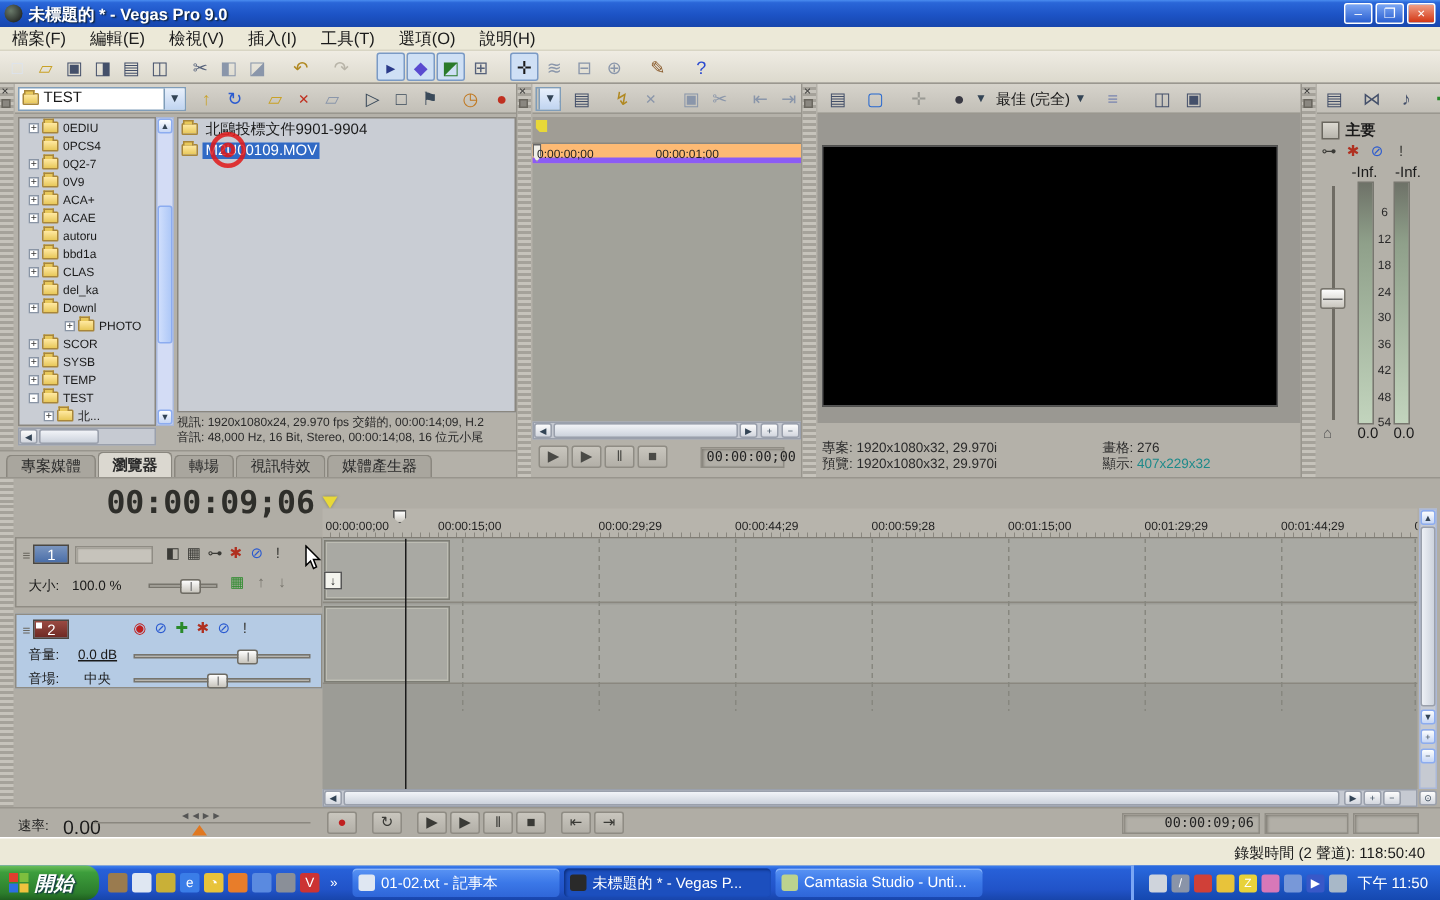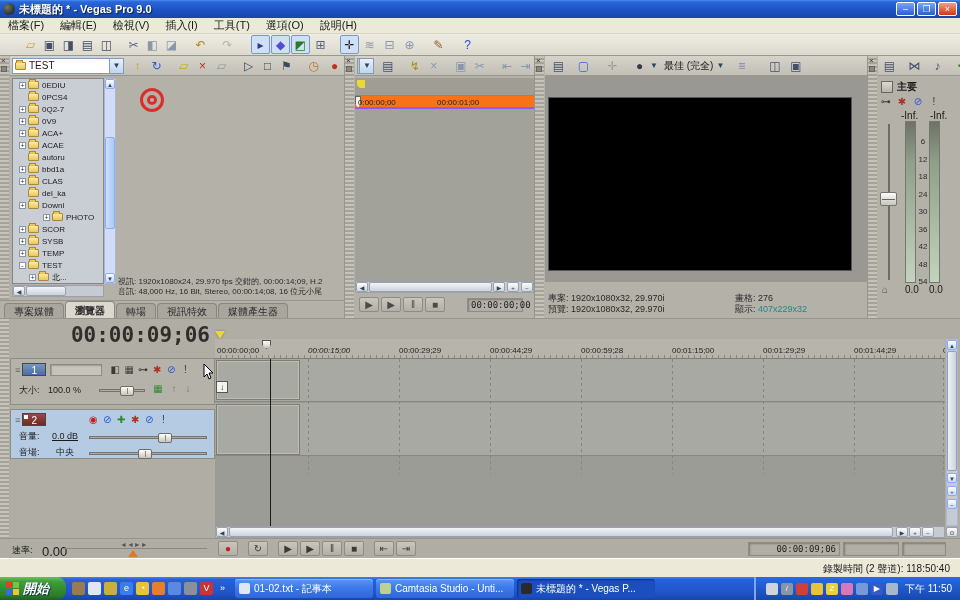--- a/index.html
+++ b/index.html
@@ -71,22 +71,22 @@
   .annot { position:absolute; border:3px solid #e01818; border-radius:50%; opacity:.85; }
   .mediainfo { position:absolute; left:118px; top:221px; width:226px; font-size:8px; color:#2a2a2a; line-height:10px; white-space:nowrap; overflow:hidden; }
   .tabs { position:absolute; left:0; bottom:0; width:345px; height:18px; background:#b4b1a9;
     display:flex; align-items:flex-end; padding-left:4px; border-top:1px solid #98958d; }
   .tab { height:15px; padding:0 9px; font-size:10px; line-height:15px; color:#2a2a2a;
     background:#a9a69e; border:1px solid #8a877f; border-bottom:none; border-radius:4px 4px 0 0; margin-right:1px; }
   .tab.active { background:#dbd8d0; font-weight:bold; height:17px; line-height:17px; }
 
   
   .trim-bar { position:absolute; left:10px; right:0; top:22px; height:18px; background:#a09d95; border-bottom:1px solid #8a877f; }
-  .trim-ruler { position:absolute; left:10px; right:0; top:40px; height:13px; background:#f97316;
-    border-bottom:2px solid #8b5cf6; font-size:8px; color:#222; }
+  .trim-ruler { position:absolute; left:10px; right:0; top:40px; height:13px; background:#fdba74;
+    border-bottom:4px solid #8b5cf6; font-size:8px; color:#222; }
   .trim-body { position:absolute; left:10px; right:0; top:53px; bottom:37px; background:#a2a29a; }
   .hscroll { position:absolute; height:12px; background:#c6cad2; border:1px solid #9aa0ac; }
   .hbtn { position:absolute; top:0; width:12px; height:10px; background:linear-gradient(#fdfdfd,#d2d6de);
     border:1px solid #9aa0ac; border-radius:2px; font-size:6px; line-height:10px; text-align:center; color:#345; }
   .hthumb { position:absolute; top:0; height:10px; background:linear-gradient(#f2f4f8,#ccd2dc);
     border:1px solid #9aa0ac; border-radius:2px; }
   .transportrow { display:flex; align-items:center; gap:2px; }
   .transbtn { width:20px; height:15px; display:flex; align-items:center; justify-content:center;
     font-size:10px; color:#4a4a46; background:linear-gradient(#c9c6be,#b2afa7); border:1px solid #8f8c84; border-radius:2px; }
   .tc-box { background:#b2afa7; border:1px solid #8f8c84; box-shadow:inset 1px 1px 2px #7f7c74;
@@ -392,20 +392,32 @@
     <div class="vscroll" style="left:104px; top:22px; height:206px;">
       <div class="arrow" style="top:0;">▲</div>
       <div class="thumb" style="top:58px; height:92px;"></div>
       <div class="arrow" style="bottom:0;">▼</div>
     </div>
     <div class="hscroll" style="left:12px; top:229px; width:92px;">
       <div class="hbtn" style="left:0;">◀</div>
       <div class="hthumb" style="left:13px; width:40px;"></div>
     </div>
 
+    <div class="filelist">
+
+        <div class="file-row">
+          <span class="foldericon"></span>
+          <span class="flabel">北鷗投標文件9901-9904</span>
+        </div>
+
+        <div class="file-row selected">
+          <span class="foldericon"></span>
+          <span class="flabel">M2U00109.MOV</span>
+        </div>
+      </div>
 
     <div class="annot" style="left:140px; top:32px; width:24px; height:24px;"></div>
     <div class="annot" style="left:147px; top:39px; width:10px; height:10px;"></div>
 
     <div class="mediainfo">
       <div>視訊: 1920x1080x24, 29.970 fps 交錯的, 00:00:14;09, H.2</div>
       <div>音訊: 48,000 Hz, 16 Bit, Stereo, 00:00:14;08, 16 位元小尾</div>
     </div>
 
     <div class="tabs">
@@ -645,21 +657,21 @@
     </div>
 
     <div class="abs" style="left:215px; top:12px; width:730px; height:8px;">
       <div class="marker-tri" style="position:absolute; left:0; top:0;"></div>
     </div>
 
     <div class="ruler">
       <div>
 
       <span class="tick" style="left: 2px;">00:00:00;00</span>
-          <span class="tick" style="left: 93px; font-style: italic;">00:00:15;00</span>
+          <span class="tick" style="left: 77px;">00:00:15;00</span>
           <span class="tick" style="left: 184px;">00:00:29;29</span>
           <span class="tick" style="left: 275px;">00:00:44;29</span>
           <span class="tick" style="left: 366px;">00:00:59;28</span>
           <span class="tick" style="left: 457px;">00:01:15;00</span>
           <span class="tick" style="left: 548px;">00:01:29;29</span>
           <span class="tick" style="left: 639px;">00:01:44;29</span>
           <span class="tick" style="left: 728px;">00:01:59;28</span>
         </div>
       <div class="minor"></div>
     </div>
@@ -773,29 +785,29 @@
 
         <div class="qicon" style="background: transparent;">»</div>
       </div>
     <div style="display:flex; align-items:center;">
 
         <div class="taskbtn">
           <span class="taskicon" style="background: rgb(223, 231, 242);"></span>
           <span>01-02.txt - 記事本</span>
         </div>
 
+        <div class="taskbtn active">
+          <span class="taskicon" style="background: rgb(42, 42, 42);"></span>
+          <span>未標題的 * - Vegas P...</span>
+        </div>
+
         <div class="taskbtn">
           <span class="taskicon" style="background: rgb(188, 210, 142);"></span>
           <span>Camtasia Studio - Unti...</span>
         </div>
-
-        <div class="taskbtn active">
-          <span class="taskicon" style="background: rgb(42, 42, 42);"></span>
-          <span>未標題的 * - Vegas P...</span>
-        </div>
       </div>
     <div class="tray">
       <span style="display:flex; gap:3px;">
 
           <span class="trayicon" style="background: rgb(207, 212, 220);"></span>
 
           <span class="trayicon" style="background: rgb(138, 148, 168);">/</span>
 
           <span class="trayicon" style="background: rgb(208, 64, 56);"></span>
 

